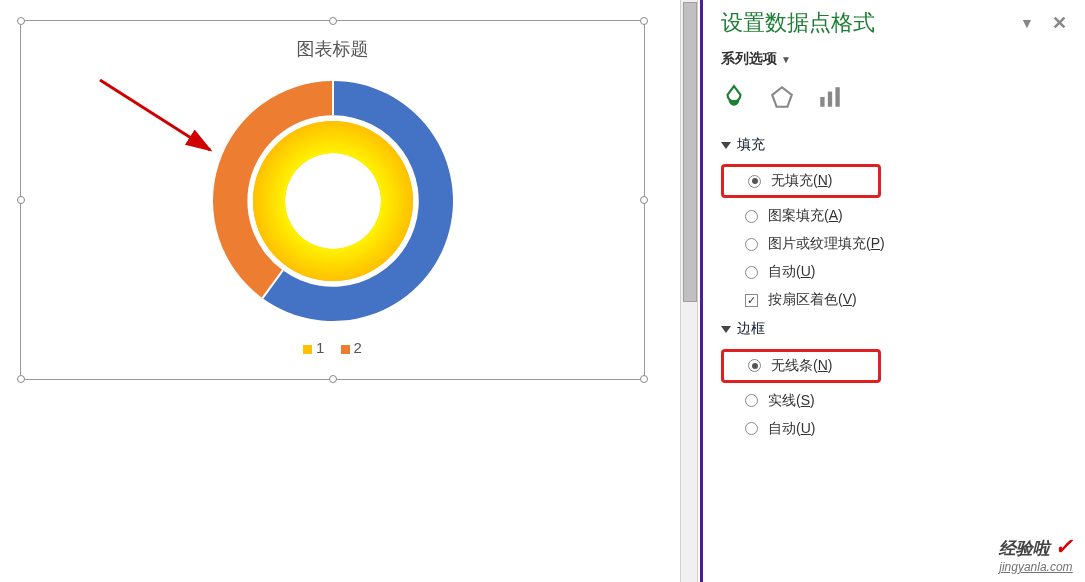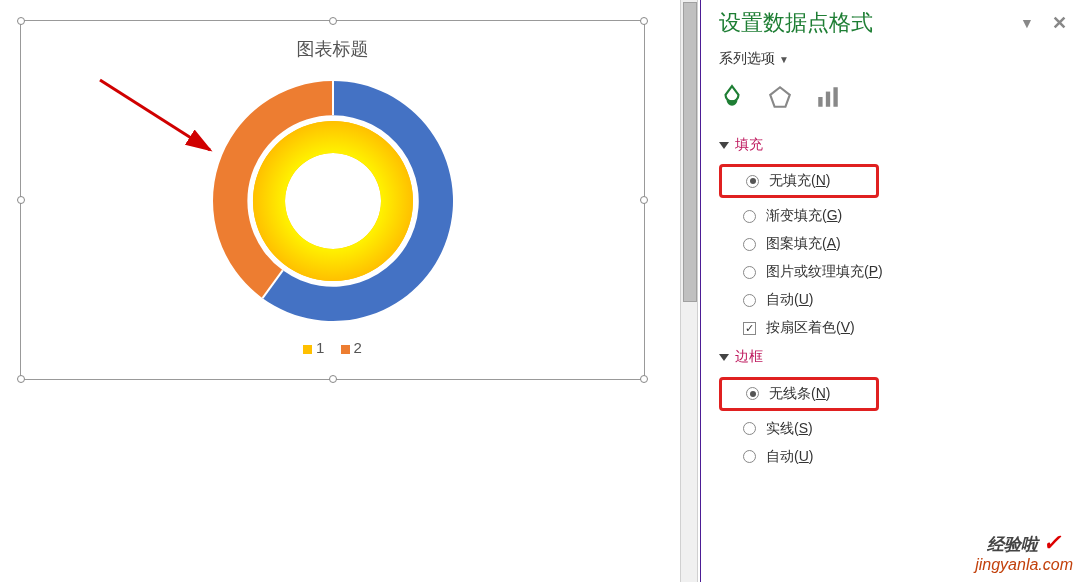--- a/index.html
+++ b/index.html
@@ -98,21 +98,21 @@
     }
     .sq1 { background: #ffc000; }
     .sq2 { background: #ed7d31; }
     .sidebar {
       position: absolute;
       right: 0;
       top: 0;
       width: 385px;
       height: 582px;
       background: #fff;
-      border-left: 1px solid #4c1d95;
+      border-left: 3px solid #4c1d95;
       padding: 8px 0 0 0;
     }
     .panel-header {
       display: flex;
       align-items: center;
       padding: 0 18px 10px 18px;
     }
     .panel-title {
       font-size: 22px;
       color: #1e7e34;
@@ -128,34 +128,34 @@
     .panel-close {
       color: #888;
       font-size: 18px;
       cursor: pointer;
       font-weight: bold;
     }
     .sub-title {
       font-size: 14px;
       color: #333;
       padding: 2px 18px 10px 18px;
-      font-weight: normal;
+      font-weight: bold;
     }
     .sub-title .drop { font-size: 10px; margin-left: 4px; color: #555;}
     .icon-row {
       padding: 6px 18px 16px 18px;
       display: flex;
       gap: 22px;
       align-items: center;
     }
     .icon-btn { cursor: pointer; }
     .section-hdr {
       padding: 6px 18px;
       font-size: 14px;
-      color: #be185d;
+      color: #0f172a;
     }
     .section-tri {
       display: inline-block;
       width: 0; height: 0;
       border-left: 5px solid transparent;
       border-right: 5px solid transparent;
       border-top: 7px solid #444;
       margin-right: 6px;
       vertical-align: middle;
     }
@@ -202,21 +202,21 @@
     }
     .watermark {
       position: absolute;
       right: 12px;
       bottom: 8px;
       text-align: center;
       font-style: italic;
     }
     .watermark .line1 { font-size: 17px; color: #444; font-weight: bold;}
     .watermark .check { color: #d00; font-size: 22px; }
-    .watermark .line2 { font-size: 16px; color: #c2410c; }
+    .watermark .line2 { font-size: 12px; color: #737373; text-decoration: underline; }
   </style>
 </head>
 <body>
 
 <div class="main-area">
   <div class="chart-container">
     <div class="handle h-tl"></div>
     <div class="handle h-tc"></div>
     <div class="handle h-tr"></div>
     <div class="handle h-ml"></div>
@@ -312,24 +312,20 @@
   <div style="padding-left:18px;">
     <div class="redbox">
       <div class="opt-row" style="padding-left:24px;">
         <span class="opt-radio sel"></span>
         <span>无填充(<span class="ul">N</span>)</span>
       </div>
     </div>
   </div>
   <div class="opt-row">
     <span class="opt-radio"></span>
-    <span>渐变填充(<span class="ul">G</span>)</span>
-  </div>
-  <div class="opt-row">
-    <span class="opt-radio"></span>
     <span>图案填充(<span class="ul">A</span>)</span>
   </div>
   <div class="opt-row">
     <span class="opt-radio"></span>
     <span>图片或纹理填充(<span class="ul">P</span>)</span>
   </div>
   <div class="opt-row">
     <span class="opt-radio"></span>
     <span>自动(<span class="ul">U</span>)</span>
   </div>

